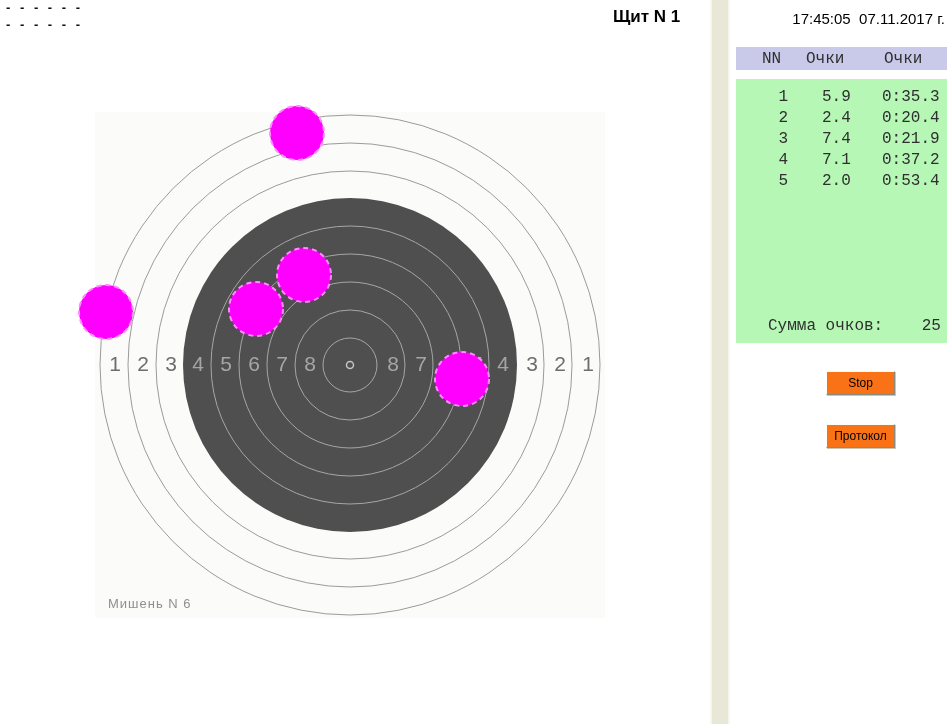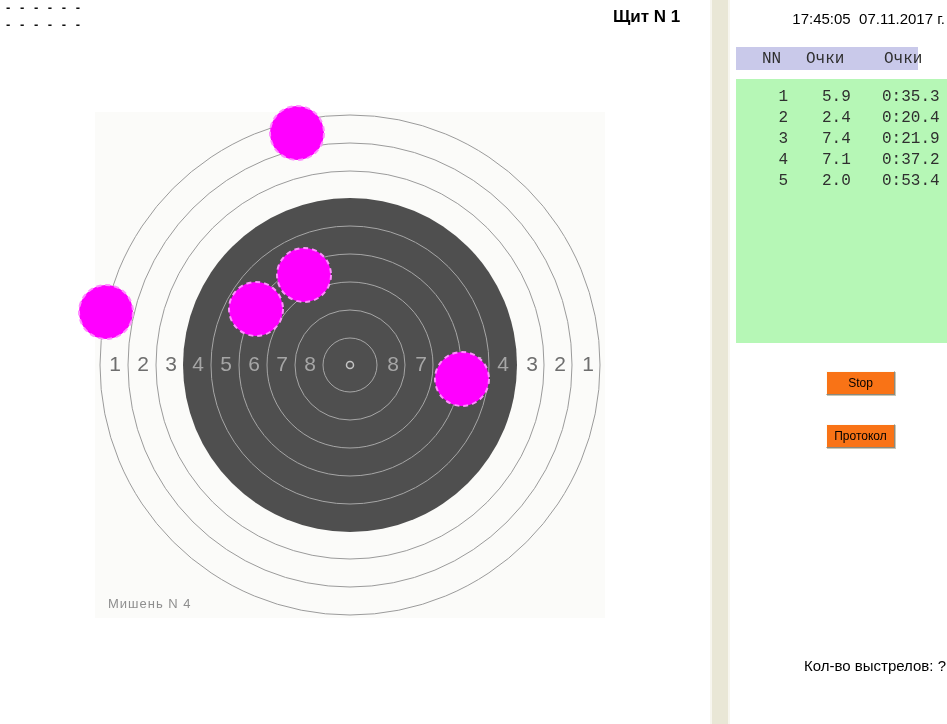--- a/index.html
+++ b/index.html
@@ -41,21 +41,21 @@
   }
   
   .divider-strip{
     position:absolute;left:710px;top:0;width:20px;height:724px;
     background:#e9e7d6;
     border-left:2px solid #f7f6ef;border-right:2px solid #f7f6ef;
     box-sizing:border-box;
   }
   
   .table-header{
-    position:absolute;left:736px;top:47px;width:182px;height:23px;
+    position:absolute;left:736px;top:47px;width:211px;height:23px;
     background:#c9c9ea;
   }
   .table-header span{
     position:absolute;top:3px;
     font:16px "Liberation Mono","DejaVu Sans Mono",monospace;color:#2f2f2f;
   }
   .col-nn{left:26px;}
   .col-score{left:70px;}
   .col-time{left:148px;}
   .green-panel{
@@ -134,21 +134,21 @@
       <text x="503" y="371" text-anchor="middle" fill="#a6a6a6" font-family="&quot;Liberation Sans&quot;, sans-serif" font-size="21px">4</text>
       <text x="532" y="371" text-anchor="middle" fill="#6e6e6e" font-family="&quot;Liberation Sans&quot;, sans-serif" font-size="21px">3</text>
       <text x="560" y="371" text-anchor="middle" fill="#6e6e6e" font-family="&quot;Liberation Sans&quot;, sans-serif" font-size="21px">2</text>
       <text x="588" y="371" text-anchor="middle" fill="#6e6e6e" font-family="&quot;Liberation Sans&quot;, sans-serif" font-size="21px">1</text>
       <circle cx="297" cy="133" r="27" fill="#ff00ff" stroke="#ff8cff" stroke-width="2" stroke-dasharray="5 4"></circle>
       <circle cx="106" cy="312" r="27" fill="#ff00ff" stroke="#ff8cff" stroke-width="2" stroke-dasharray="5 4"></circle>
       <circle cx="256" cy="309" r="27" fill="#ff00ff" stroke="#ff8cff" stroke-width="2" stroke-dasharray="5 4"></circle>
       <circle cx="304" cy="275" r="27" fill="#ff00ff" stroke="#ff8cff" stroke-width="2" stroke-dasharray="5 4"></circle>
       <circle cx="462" cy="379" r="27" fill="#ff00ff" stroke="#ff8cff" stroke-width="2" stroke-dasharray="5 4"></circle>
     </svg>
-  <div class="target-label">Мишень N 4</div>
+  <div class="target-label">Мишень N 6</div>
 </div>
 
 <div class="divider-strip"></div>
 
 <div class="table-header">
   <span class="col-nn">NN</span>
   <span class="col-score">Очки</span>
   <span class="col-time">Очки</span>
 </div>
 
@@ -171,20 +171,20 @@
   <div class="shot-row" style="top:72px">
     <span class="cell-nn">4</span>
     <span class="cell-score">7.1</span>
     <span class="cell-time">0:37.2</span>
   </div>
   <div class="shot-row" style="top:93px">
     <span class="cell-nn">5</span>
     <span class="cell-score">2.0</span>
     <span class="cell-time">0:53.4</span>
   </div>
+  <div class="sum-line">Сумма очков:    25</div>
 </div>
 
 <button id="stop-btn" class="win-btn">Stop</button>
 <button id="protocol-btn" class="win-btn">Протокол</button>
 
 <div class="footer-labels">
-  <div>Кол-во выстрелов: ?</div>
 </div>
 
 </body></html>

